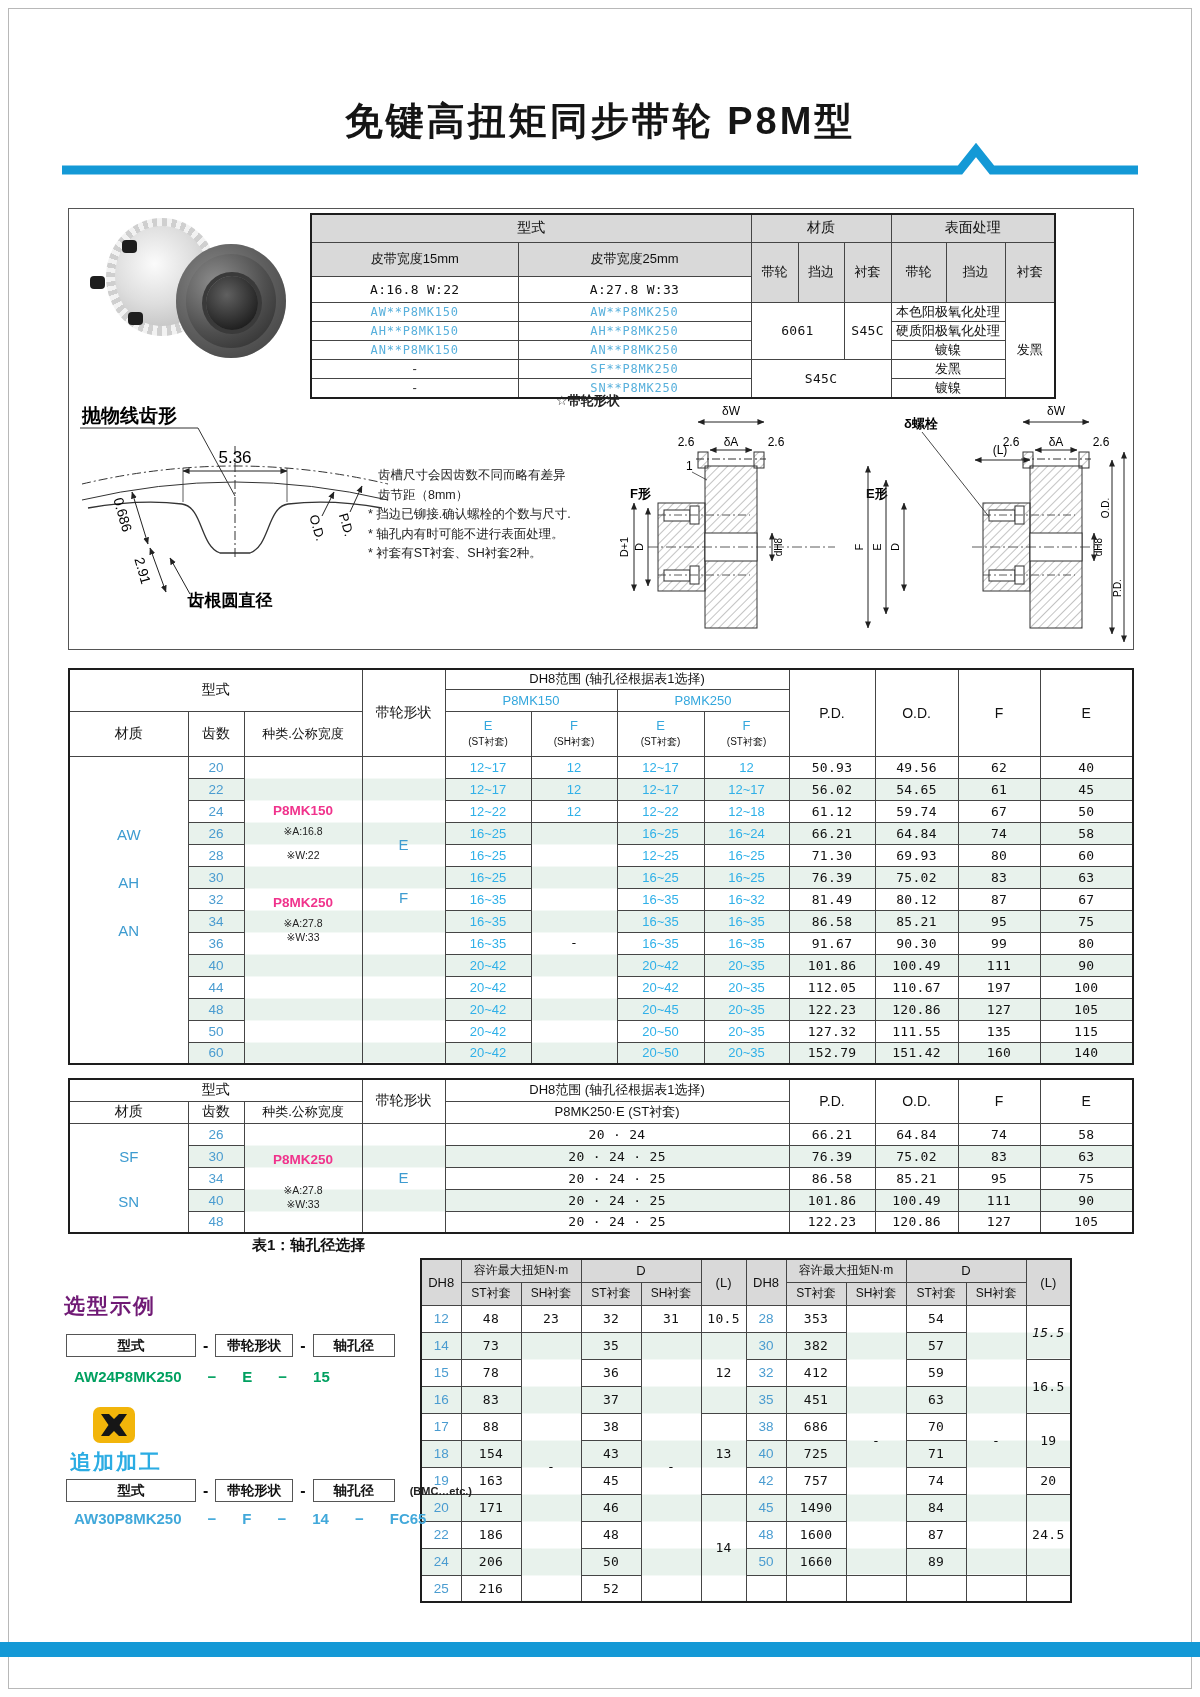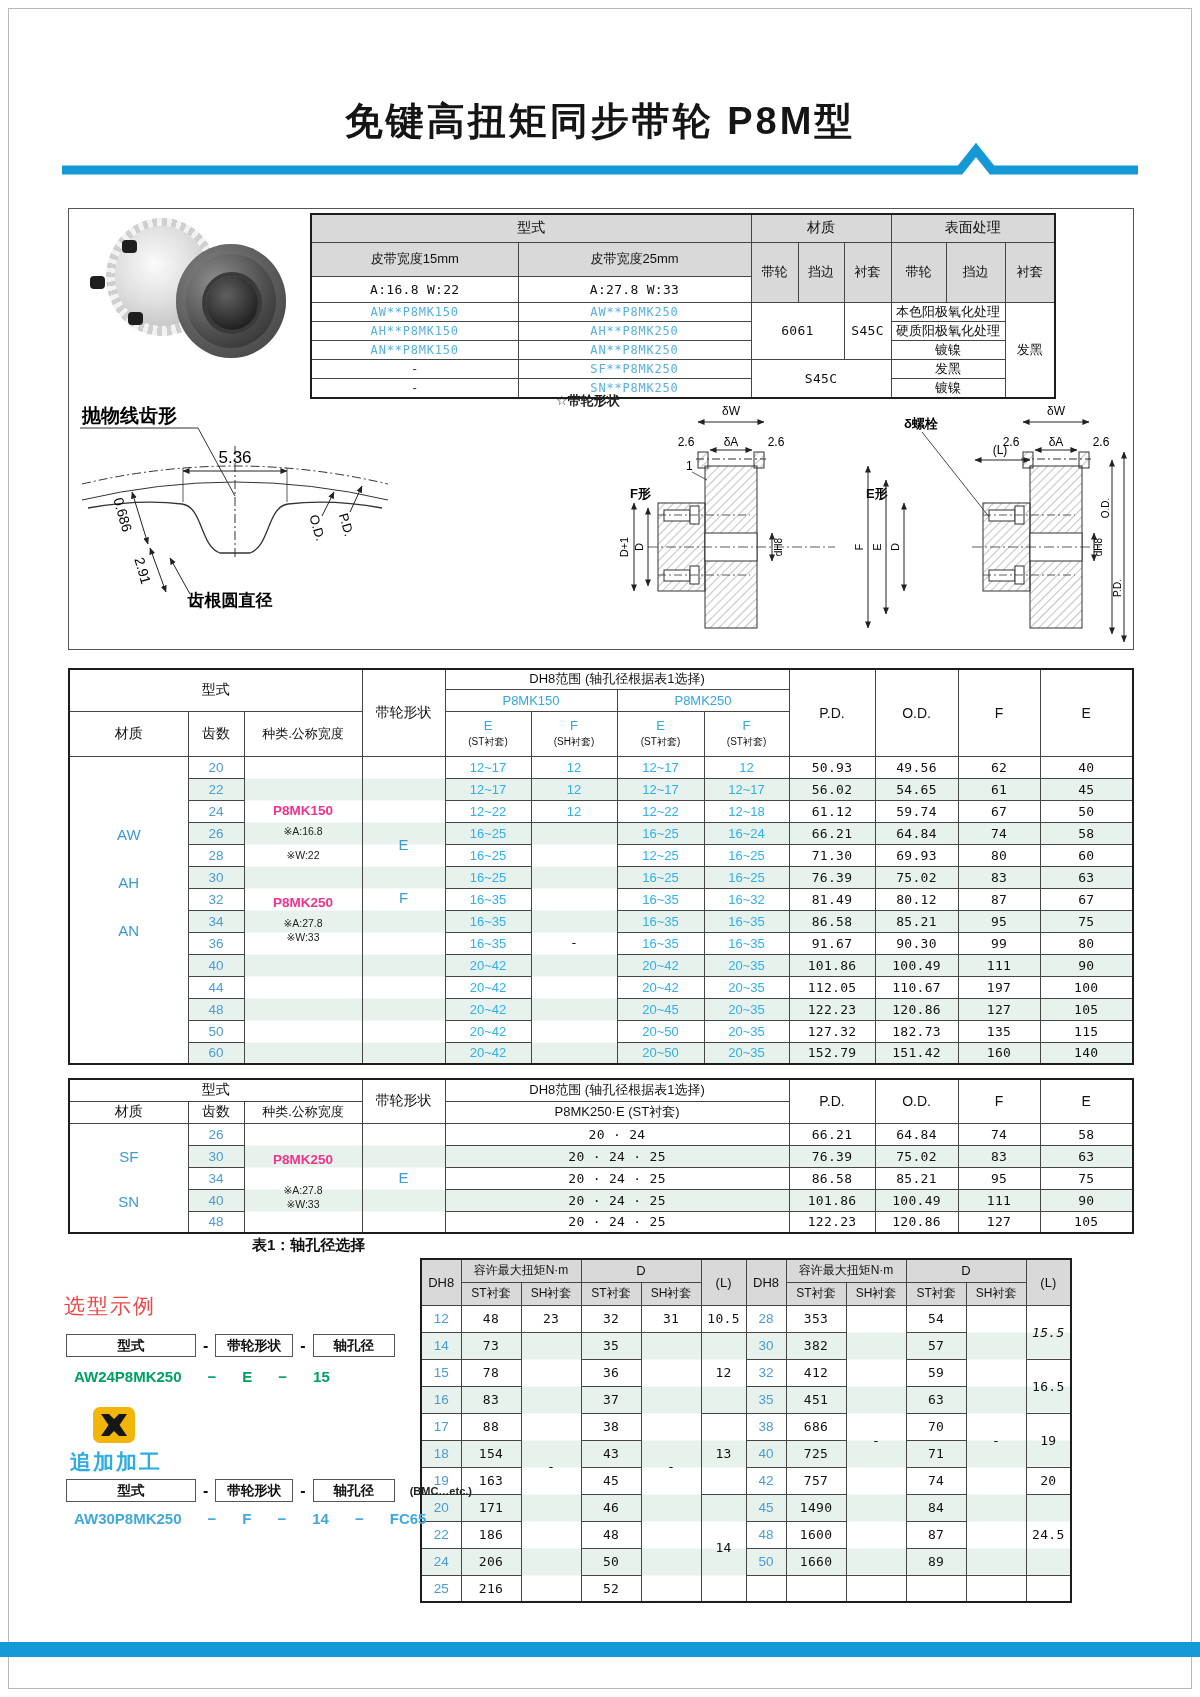--- a/index.html
+++ b/index.html
@@ -32,21 +32,21 @@
   .ksm{position:absolute;left:0;width:100%;text-align:center;font-size:10.5px;color:#222;line-height:13px;}
   .spec tbody tr{height:19px;}
   .t1 tbody tr{height:22px;}
   .t2 tbody tr{height:22px;}
   .t3 tbody tr{height:27px;}
   .t3 th{font-size:12px;}
   .notes{position:absolute;left:368px;top:466px;width:250px;font-size:12.5px;line-height:19.5px;color:#222;}
   .notes .ind{padding-left:10px;}
   .capt{position:absolute;font-size:13px;font-weight:bold;color:#222;}
   .t3title{position:absolute;left:252px;top:1236px;font-size:15px;font-weight:bold;}
-  .exhead-g{position:absolute;left:64px;top:1292px;font-size:21px;font-weight:normal;color:#ef4444;letter-spacing:2px;}
+  .exhead-g{position:absolute;left:64px;top:1292px;font-size:21px;font-weight:bold;color:#701a75;letter-spacing:2px;}
   .exhead-b{position:absolute;left:70px;top:1448px;font-size:21px;font-weight:bold;color:#2bace3;letter-spacing:2px;}
   .boxrow{position:absolute;display:flex;align-items:center;gap:7px;}
   .fbox{height:21px;border:1px solid #555;display:flex;align-items:center;justify-content:center;
         font-size:13.5px;font-weight:bold;background:#fff;}
   .bdash{font-weight:bold;}
   .exline{position:absolute;display:flex;align-items:center;column-gap:26px;font-size:15px;font-weight:bold;}
   .exg{color:#00a060;justify-content:flex-end;}
   .exb{color:#41a8da;}
   .bmc{font-size:11px;font-weight:bold;color:#222;margin-left:8px;}
   svg text{font-family:"Liberation Sans","DejaVu Sans",sans-serif;}
@@ -172,20 +172,27 @@
     <line x1="80" y1="152" x2="96" y2="196" stroke="#222" stroke-width="1" marker-start="url(#dimA0)" marker-end="url(#dimA0)"></line>
     <text transform="rotate(74 68 176)" x="68" y="176" font-size="14" text-anchor="middle">2.91</text>
     <line x1="252" y1="120" x2="264" y2="96" stroke="#222" stroke-width="1" marker-end="url(#dimA0)"></line>
     <text transform="rotate(74 243 133)" x="243" y="133" font-size="13" text-anchor="middle">O.D.</text>
     <line x1="280" y1="116" x2="292" y2="90" stroke="#222" stroke-width="1" marker-end="url(#dimA0)"></line>
     <text transform="rotate(74 272 130)" x="272" y="130" font-size="13" text-anchor="middle">P.D.</text>
     <line x1="120" y1="198" x2="100" y2="162" stroke="#222" stroke-width="1" marker-end="url(#dimA0)"></line>
     <text x="160" y="210" font-size="17" font-weight="bold" text-anchor="middle">齿根圆直径</text>
   </svg>
 
+  <div class="notes">
+    <div class="ind">齿槽尺寸会因齿数不同而略有差异</div>
+    <div class="ind">齿节距（8mm）</div>
+    <div>* 挡边已铆接.确认螺栓的个数与尺寸.</div>
+    <div>* 轴孔内有时可能不进行表面处理。</div>
+    <div>* 衬套有ST衬套、SH衬套2种。</div>
+  </div>
 
   <div class="capt" style="left:556px;top:392px;">☆带轮形状</div>
 
   <svg class="abs" style="left:600px;top:398px" width="255" height="248" viewBox="0 0 255 248">
     <defs>
       <pattern id="h1" width="6" height="6" patternTransform="rotate(45)" patternUnits="userSpaceOnUse">
         <line x1="0" y1="0" x2="0" y2="6" stroke="#888" stroke-width="1"></line>
       </pattern>
       <marker id="dimA1" viewBox="0 0 8 8" refX="7.5" refY="4" markerWidth="7" markerHeight="7" orient="auto-start-reverse">
         <path d="M0,0.6 L8,4 L0,7.4 Z" fill="#222"></path>
@@ -448,21 +455,21 @@
           <td class="dim">120.86</td>
           <td class="dim">127</td>
           <td class="dim">105</td>
         </tr>
         <tr>
           <td class="teeth">50</td>
           <td class="rng">20~42</td>
           <td class="rng">20~50</td>
           <td class="rng">20~35</td>
           <td class="dim">127.32</td>
-          <td class="dim">182.73</td>
+          <td class="dim">111.55</td>
           <td class="dim">135</td>
           <td class="dim">115</td>
         </tr>
         <tr class="g">
           <td class="teeth">60</td>
           <td class="rng">20~42</td>
           <td class="rng">20~50</td>
           <td class="rng">20~35</td>
           <td class="dim">152.79</td>
           <td class="dim">151.42</td>

